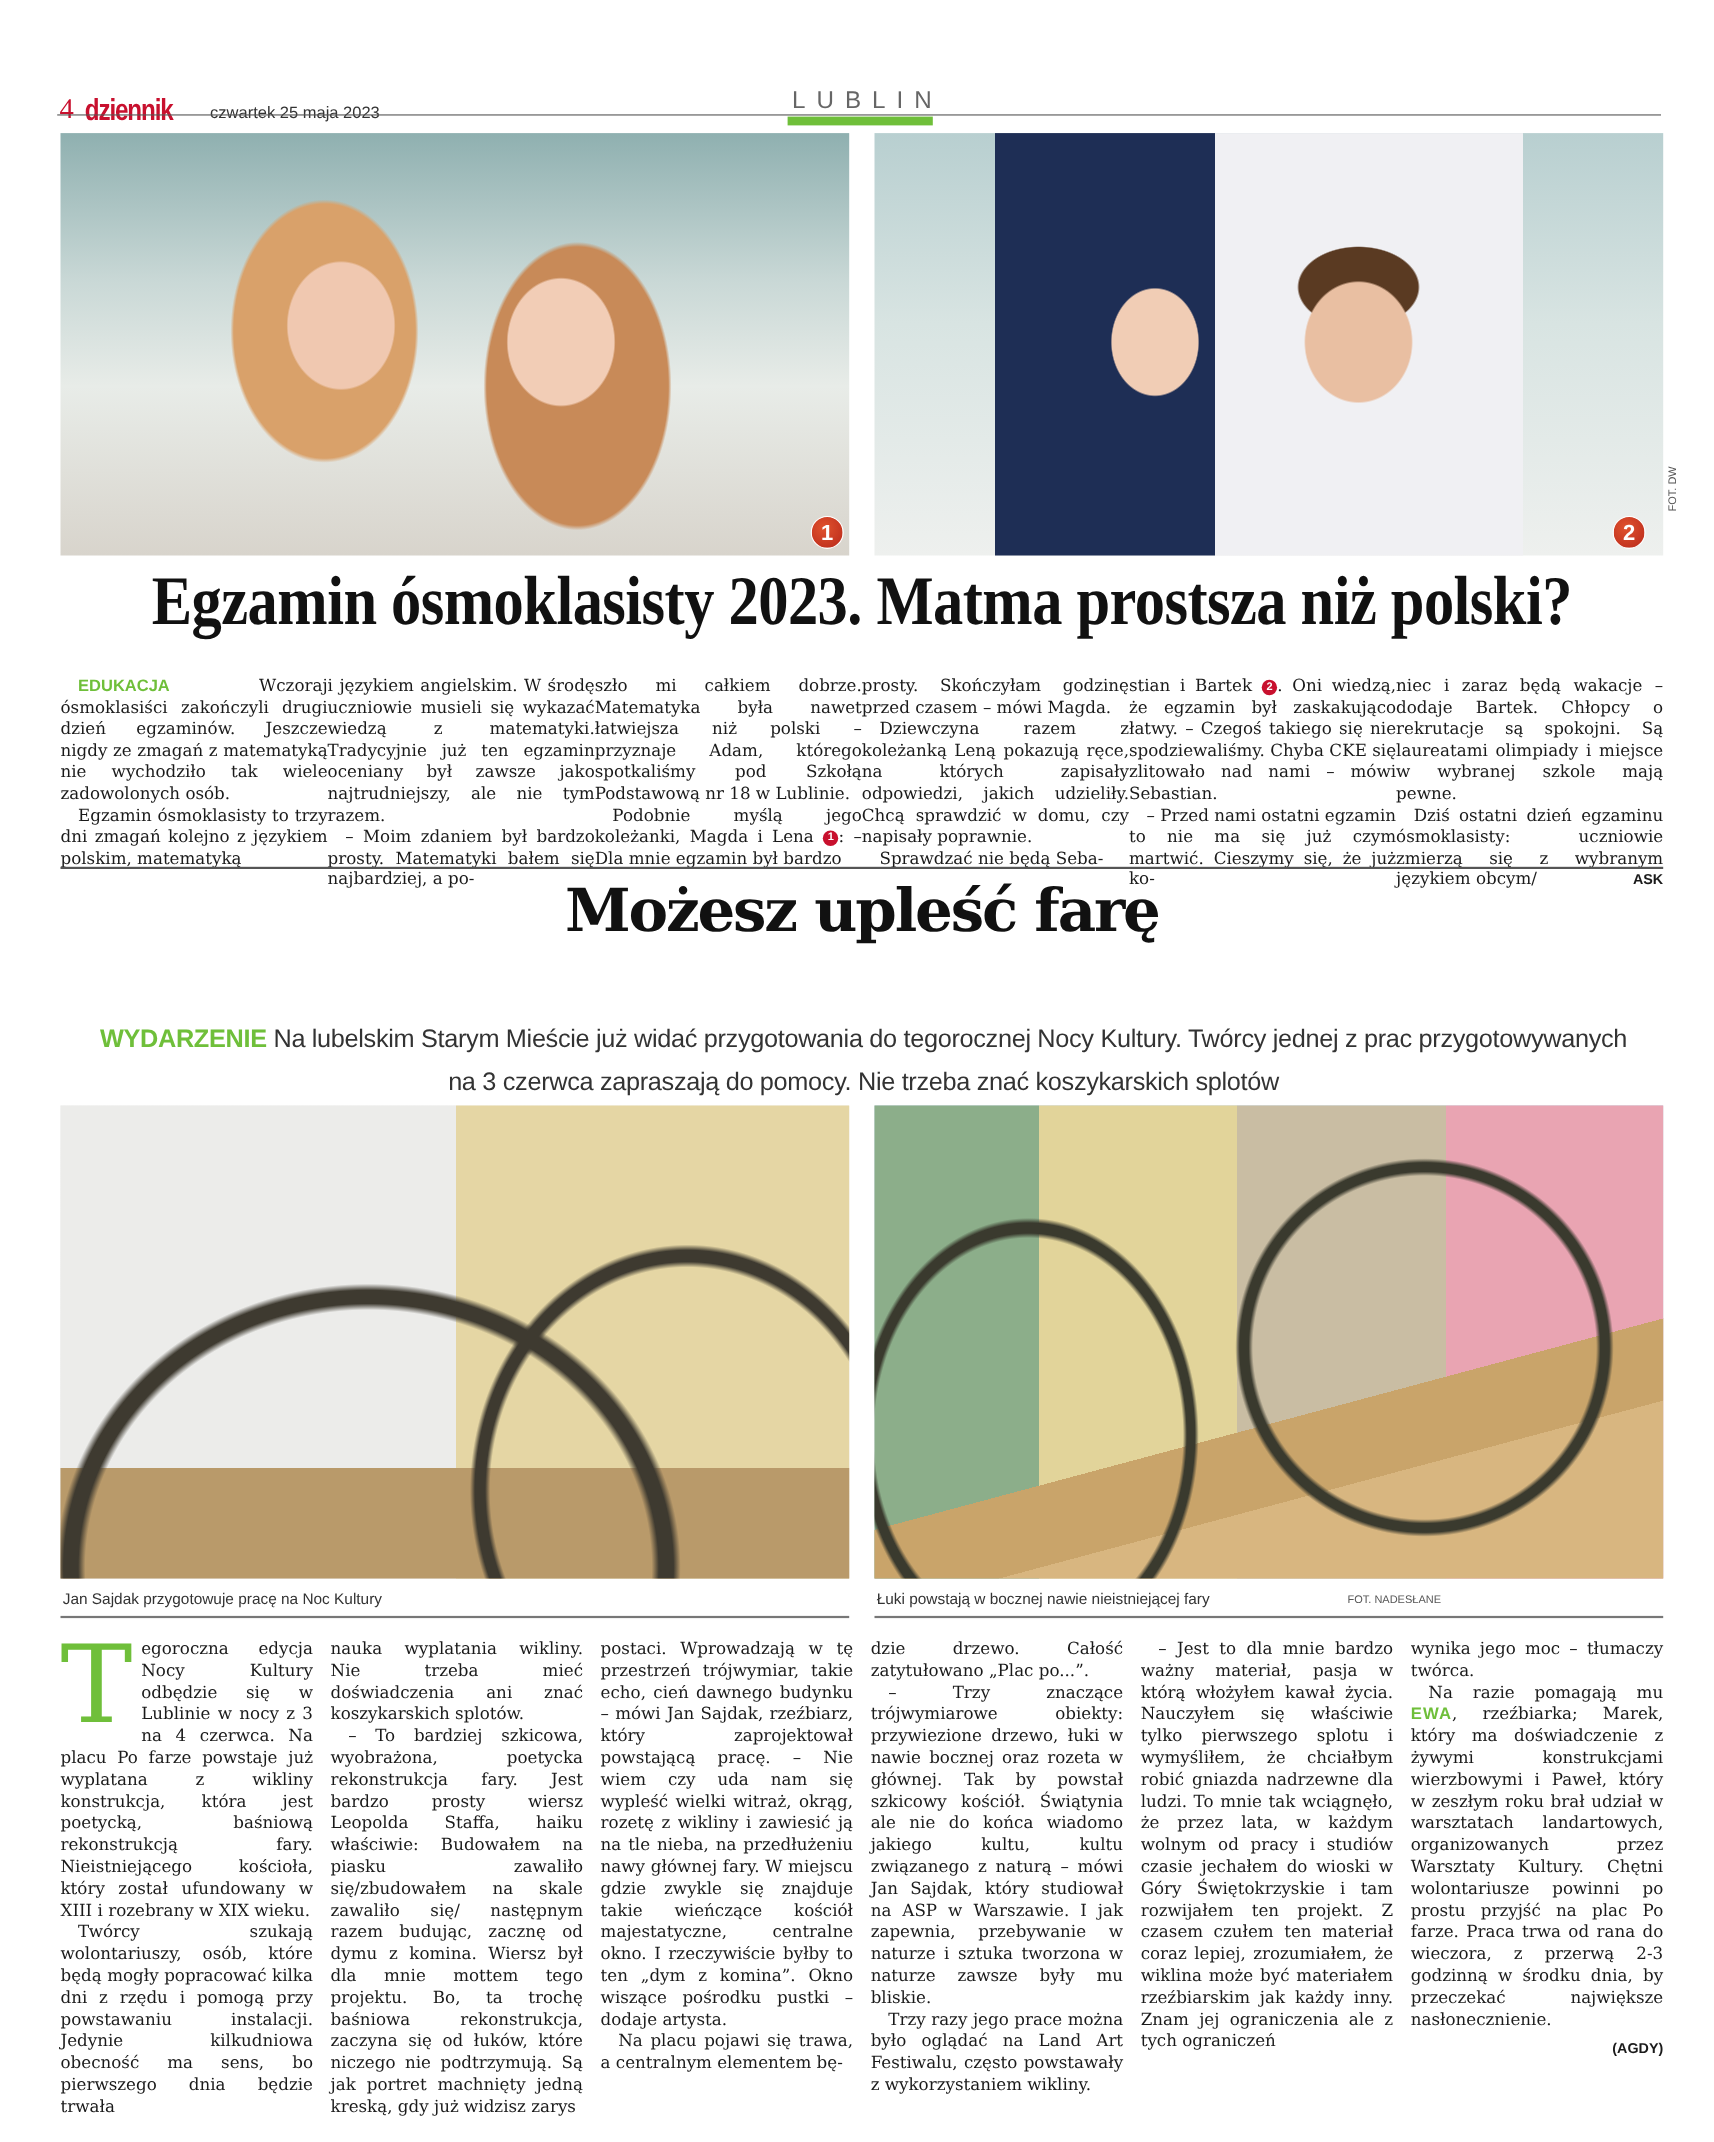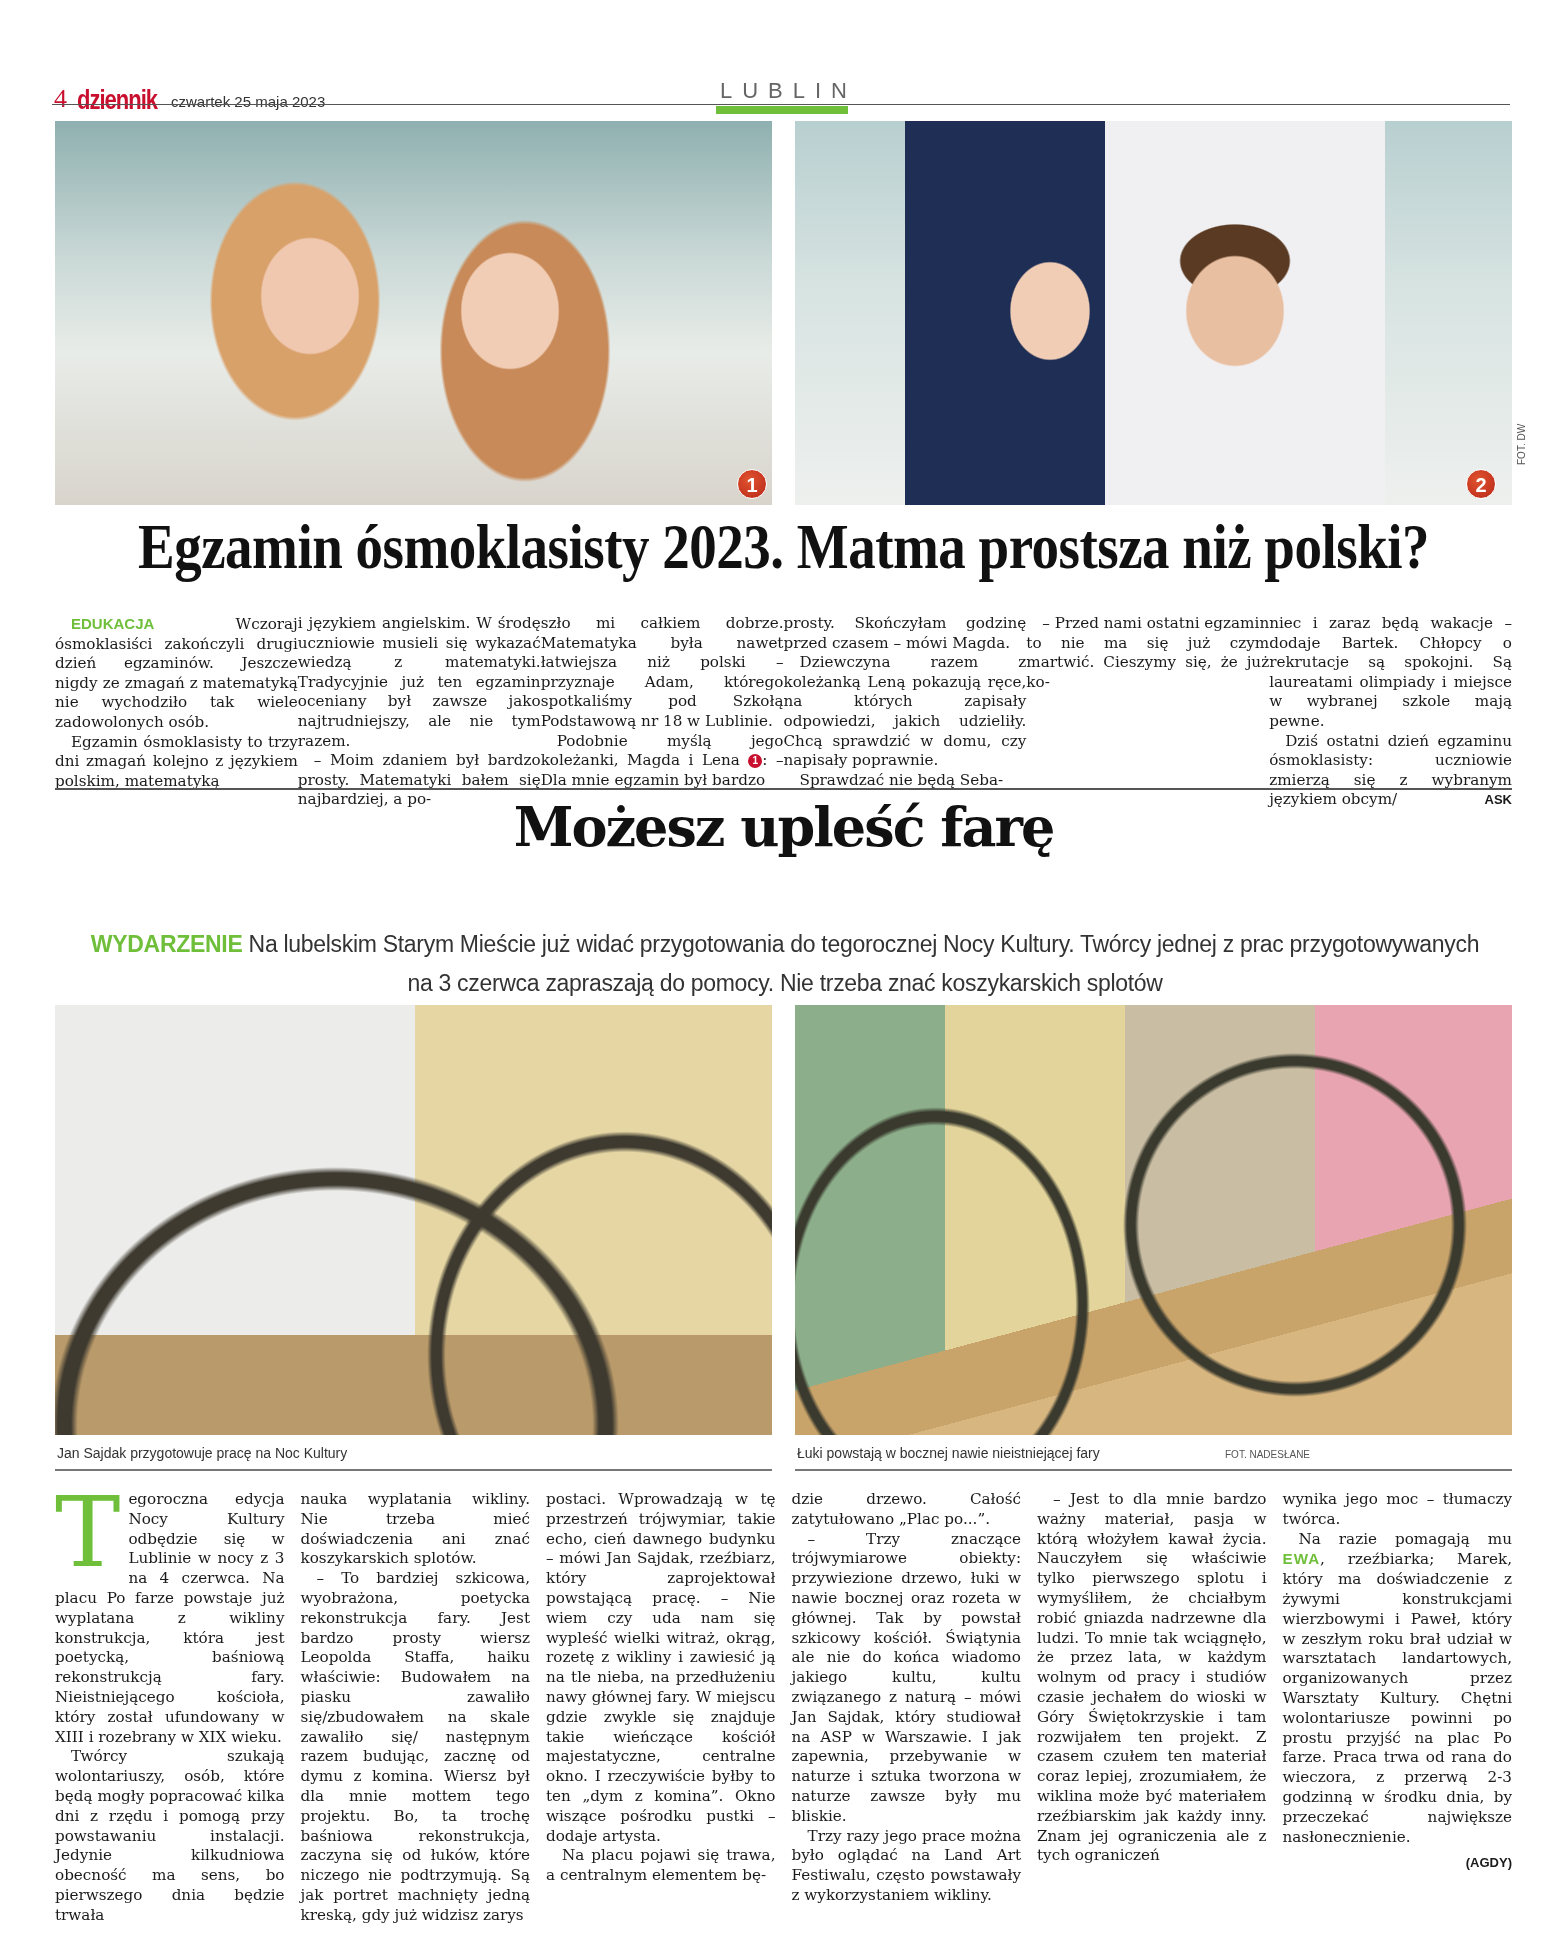--- a/index.html
+++ b/index.html
@@ -3,21 +3,21 @@
 <meta charset="utf-8">
 <style>
   * { box-sizing: border-box; margin: 0; padding: 0; }
   html, body { width: 1558px; height: 1947px; background: #ffffff; overflow: hidden; }
   body { position: relative; font-family: "DejaVu Serif", serif; color: #1a1a1a; }
 
   
   .masthead { position: absolute; left: 54px; top: 84px; height: 30px; display: flex; align-items: baseline; gap: 10px; }
   .page-num { font-family: "Liberation Serif", serif; font-size: 26px; color: #c8102e; }
   .logo { font-family: "Liberation Sans", sans-serif; font-weight: 700; font-size: 22px; color: #c8102e; letter-spacing: -1px; transform: scaleY(1.25); display: inline-block; }
-  .issue-date { font-family: "Liberation Sans", sans-serif; font-size: 15px; color: #333; margin-left: 4px; }
+  .issue-date { font-family: "Liberation Sans", sans-serif; font-size: 15px; color: #333; margin-left: 24px; }
   .section-name { position: absolute; left: 712px; top: 78px; width: 145px; text-align: right; font-family: "Liberation Sans", sans-serif; font-size: 22px; letter-spacing: 10px; color: #666; font-weight: 300; }
   .section-bar { position: absolute; left: 716px; top: 106px; width: 132px; height: 8px; background: #6fbf3a; }
   .header-rule { position: absolute; left: 52px; top: 104px; width: 1458px; height: 1px; background: #555; }
 
   
   .photo { position: absolute; overflow: hidden; }
   .photo-1 { left: 55px; top: 121px; width: 717px; height: 384px;
     background:
       radial-gradient(ellipse 80px 95px at 255px 175px, #f0c8b0 60%, transparent 62%),
       radial-gradient(ellipse 80px 95px at 455px 190px, #f2cdb6 60%, transparent 62%),
@@ -110,20 +110,21 @@
   <div class="col">
     <p class="noindent">szło mi całkiem dobrze. Matematyka była nawet łatwiejsza niż polski – przyznaje Adam, którego spotkaliśmy pod Szkołą Podstawową nr 18 w Lublinie.</p>
     <p><span>Podobnie myślą jego koleżanki, Magda i Lena</span> <span class="inline-marker">1</span><span>: – Dla mnie egzamin był bardzo</span></p>
   </div>
   <div class="col">
     <p class="noindent">prosty. Skończyłam godzinę przed czasem – mówi Magda.</p>
     <p>Dziewczyna razem z koleżanką Leną pokazują ręce, na których zapisały odpowiedzi, jakich udzieliły. Chcą sprawdzić w domu, czy napisały poprawnie.</p>
     <p>Sprawdzać nie będą Seba-</p>
   </div>
   <div class="col">
+    <p class="noindent"><span>stian i Bartek</span> <span class="inline-marker">2</span><span>. Oni wiedzą, że egzamin był zaskakująco łatwy. – Czegoś takiego się nie spodziewaliśmy. Chyba CKE się zlitowało nad nami – mówi Sebastian.</span></p>
     <p>– Przed nami ostatni egzamin to nie ma się już czym martwić. Cieszymy się, że już ko-</p>
   </div>
   <div class="col">
     <p class="noindent">niec i zaraz będą wakacje – dodaje Bartek. Chłopcy o rekrutacje są spokojni. Są laureatami olimpiady i miejsce w wybranej szkole mają pewne.</p>
     <p><span>Dziś ostatni dzień egzaminu ósmoklasisty: uczniowie zmierzą się z wybranym językiem obcym/</span> <span class="signature">ASK</span></p>
   </div>
 </div>
 <div class="article-rule"></div>
 
 <h1 class="headline-2">Możesz upleść farę</h1>

